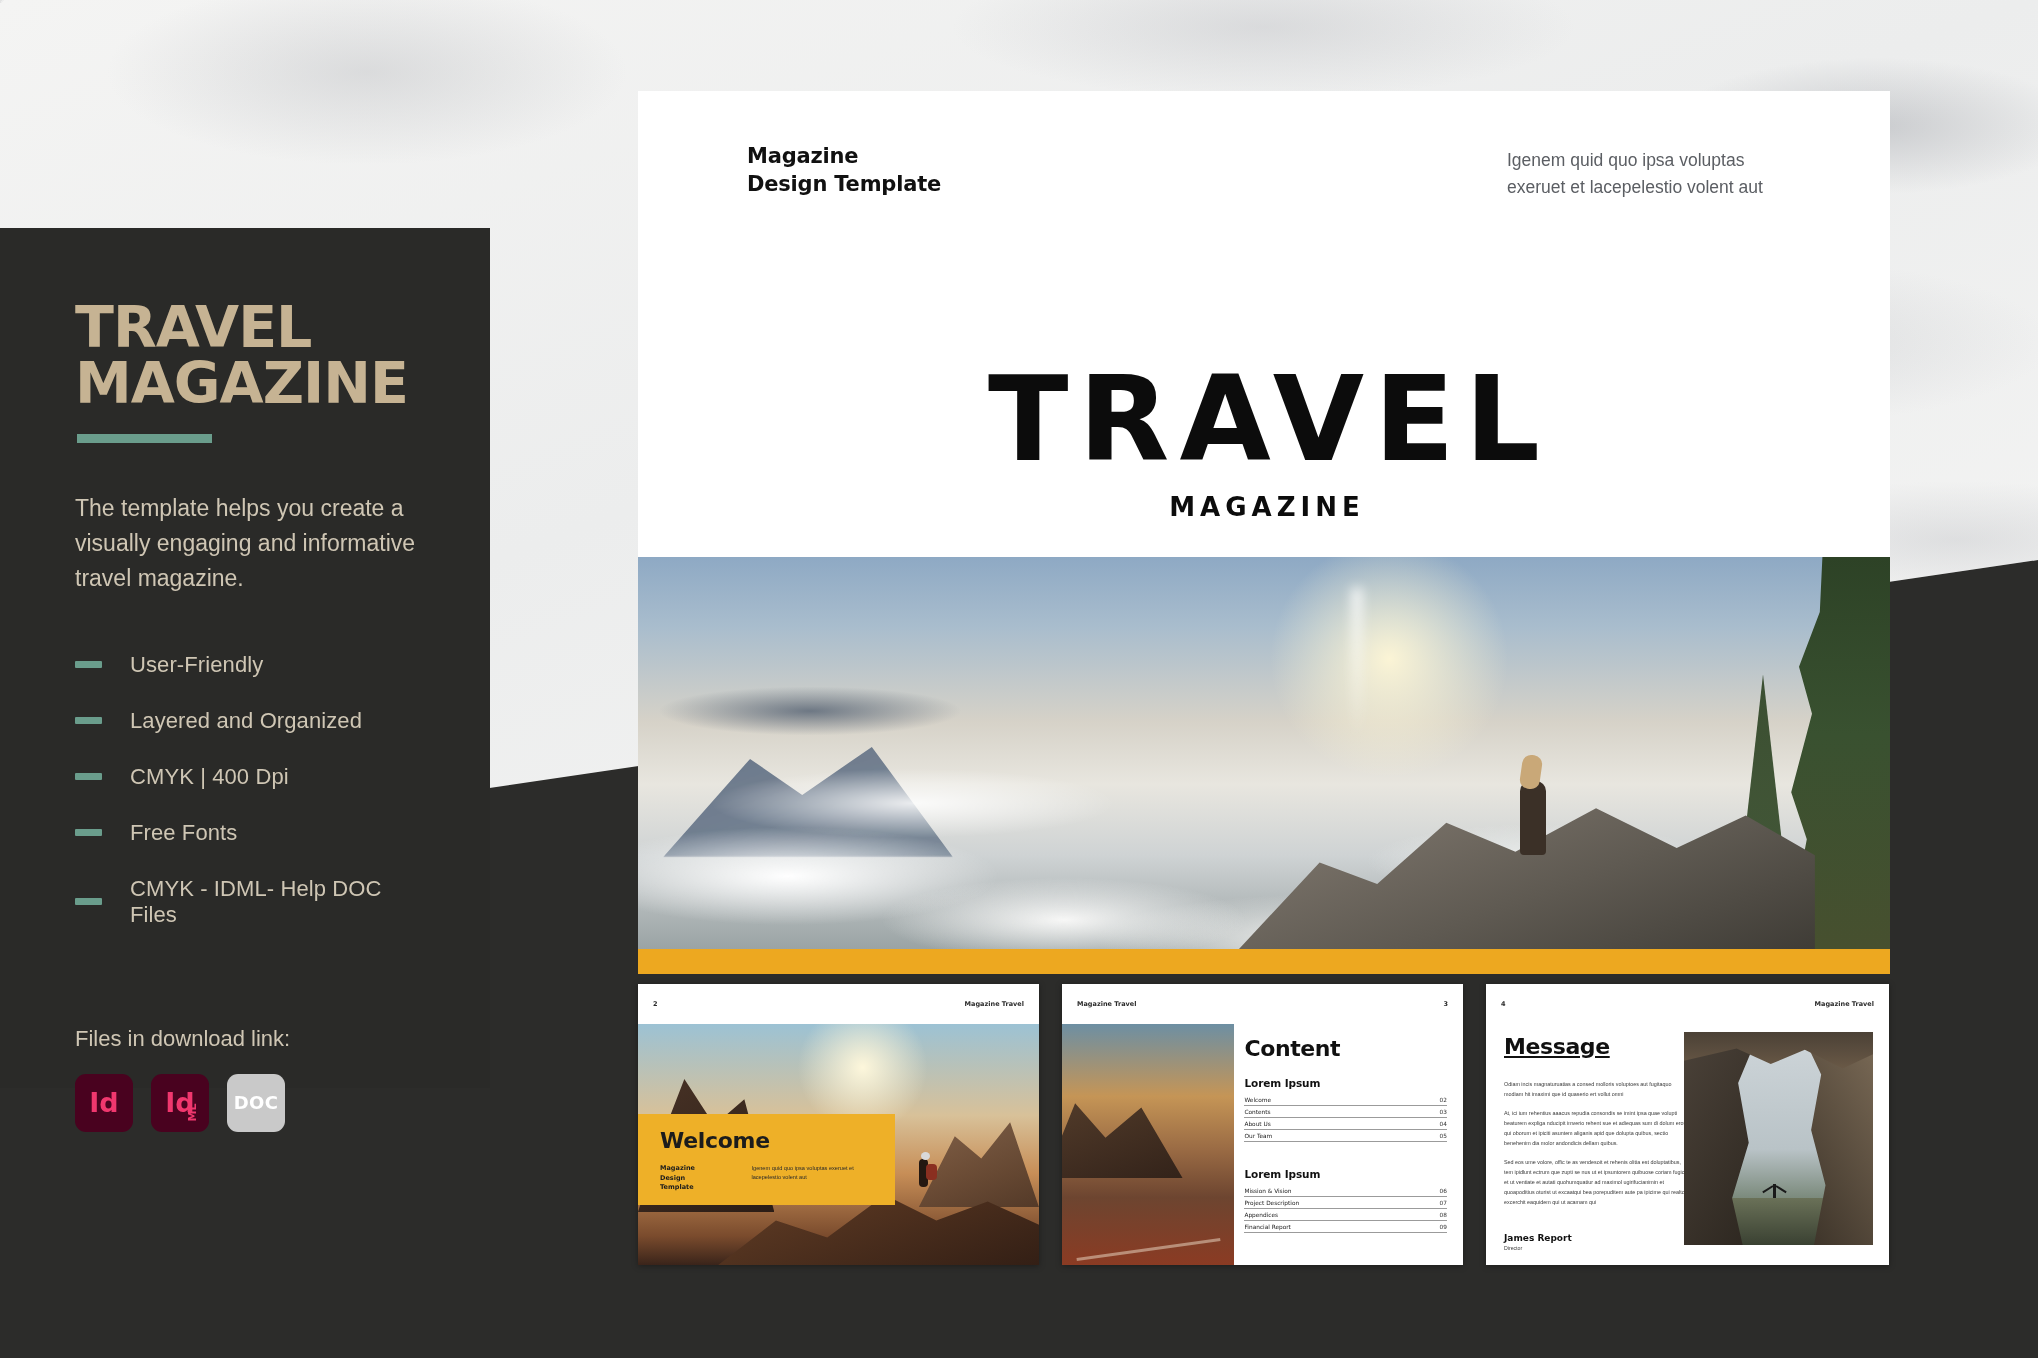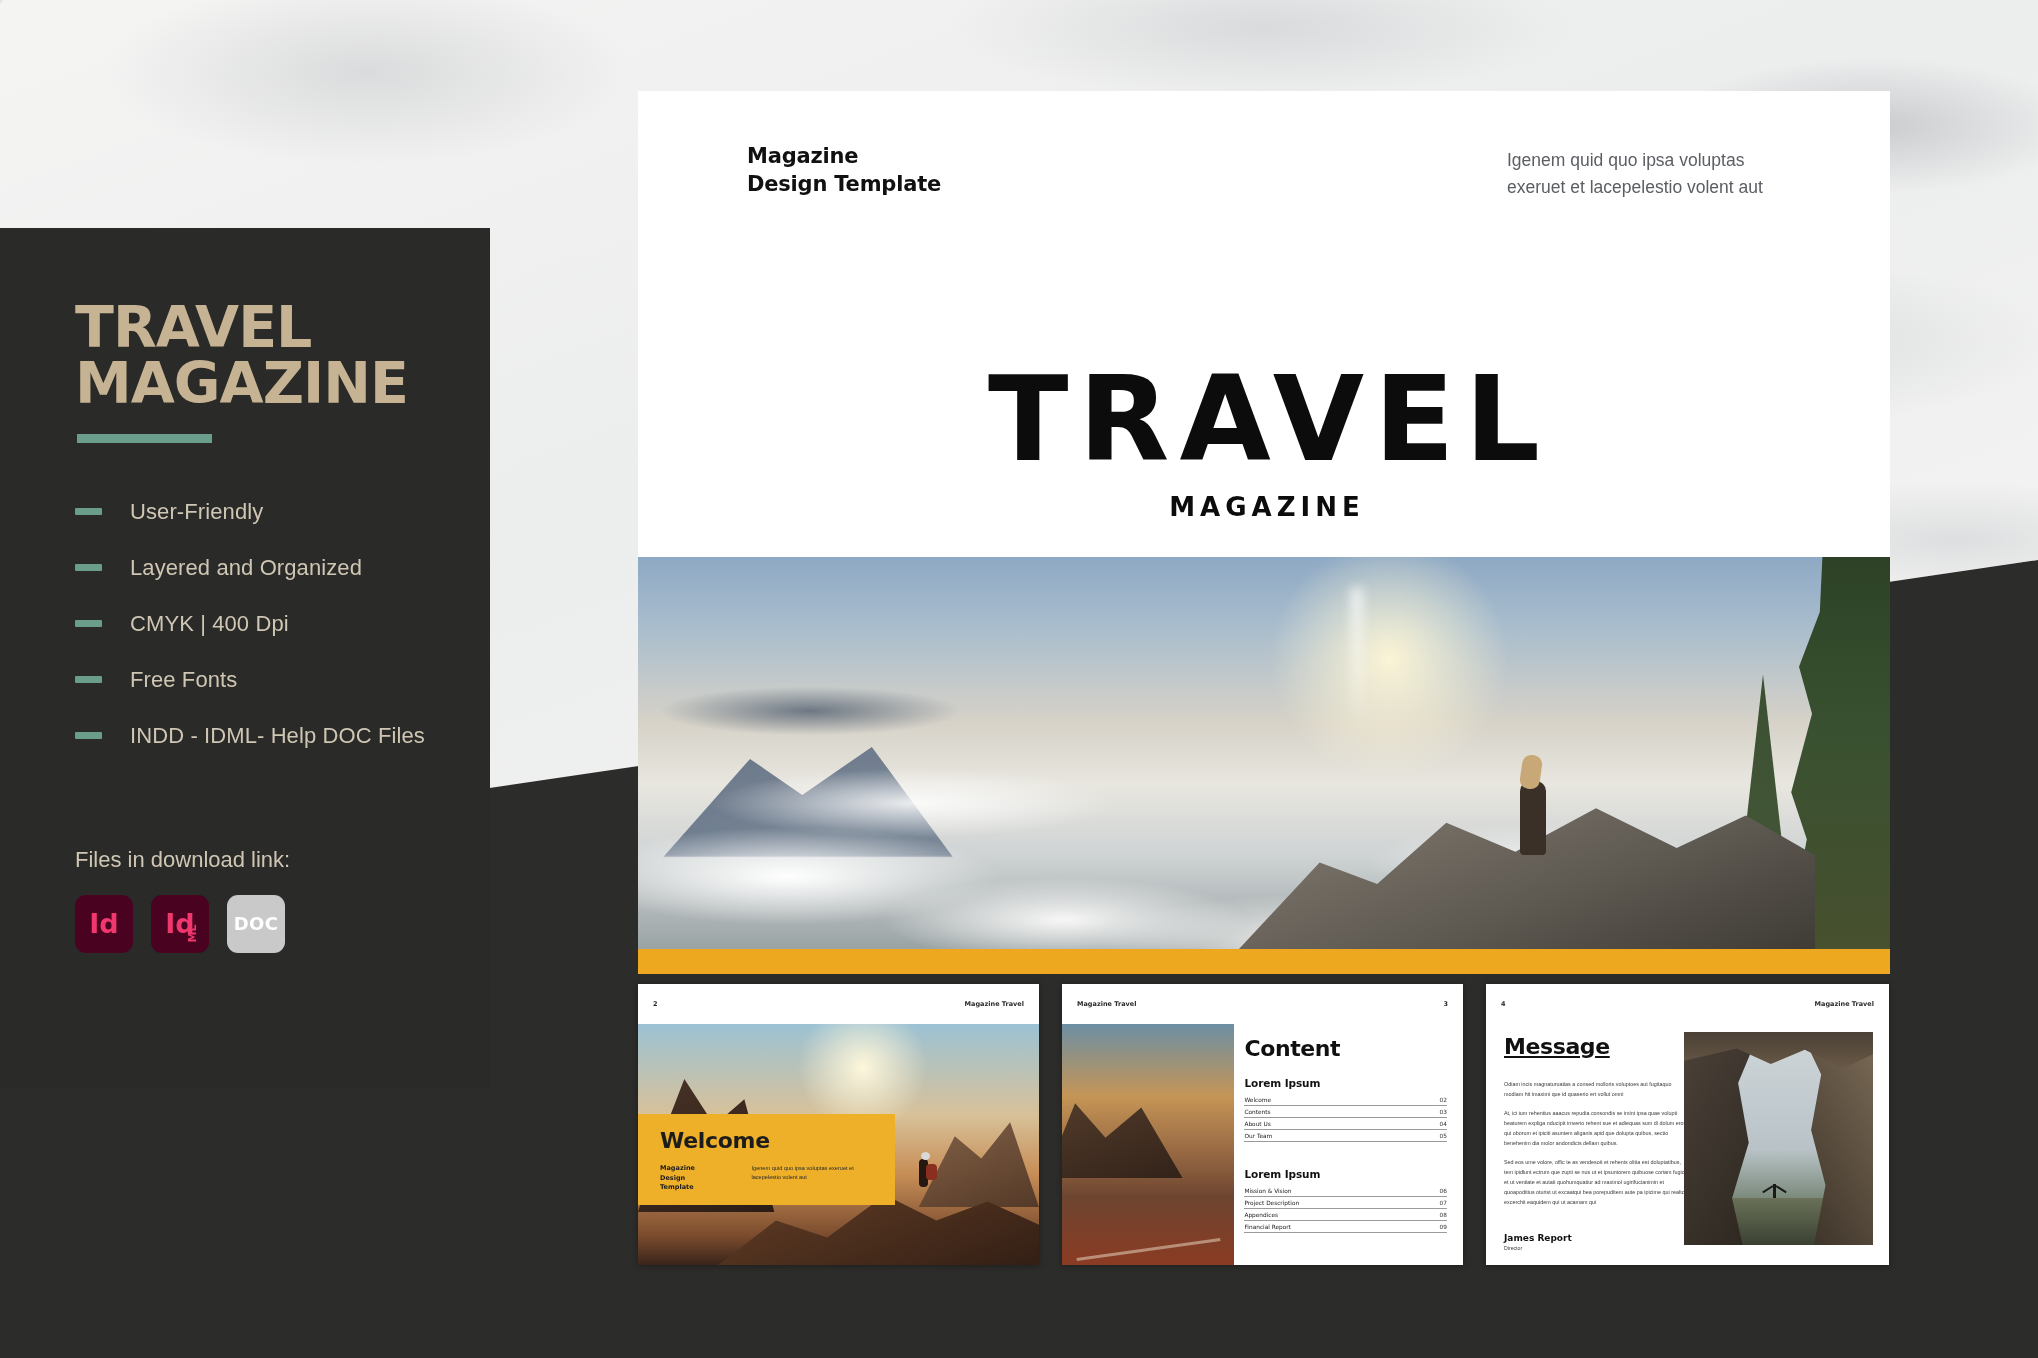--- a/index.html
+++ b/index.html
@@ -294,41 +294,42 @@
   <div class="darkbase"></div>
   <div class="marble"></div>
 
   <section class="panel">
     <div class="panel-inner">
       <h1 class="brand-title">
         <span>TRAVEL</span>
         <span class="l2">MAGAZINE</span>
       </h1>
       <div class="rule"></div>
+      <p class="blurb">The template helps you create a visually engaging and informative travel magazine.</p>
 
       <ul class="features">
         <li>
           <span class="dash"></span>
           <span class="feat-label">User-Friendly</span>
         </li>
         <li>
           <span class="dash"></span>
           <span class="feat-label">Layered and Organized</span>
         </li>
         <li>
           <span class="dash"></span>
           <span class="feat-label">CMYK | 400 Dpi</span>
         </li>
         <li>
           <span class="dash"></span>
           <span class="feat-label">Free Fonts</span>
         </li>
         <li>
           <span class="dash"></span>
-          <span class="feat-label">INDD - IDML- Help DOC Files</span>
+          <span class="feat-label">CMYK - IDML- Help DOC Files</span>
         </li>
       </ul>
 
       <p class="files-label">Files in download link:</p>
       <div class="file-icons">
         <div class="ficon indd">
           <span>Id</span>
         </div>
         <div class="ficon idml">
           <span>Id</span>

